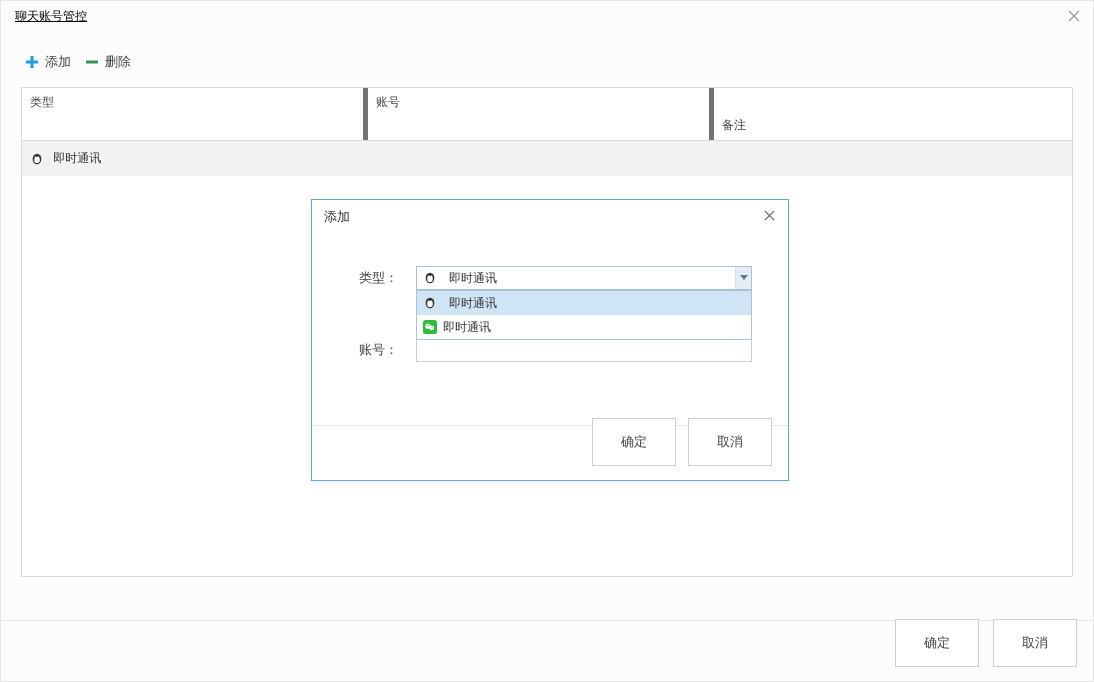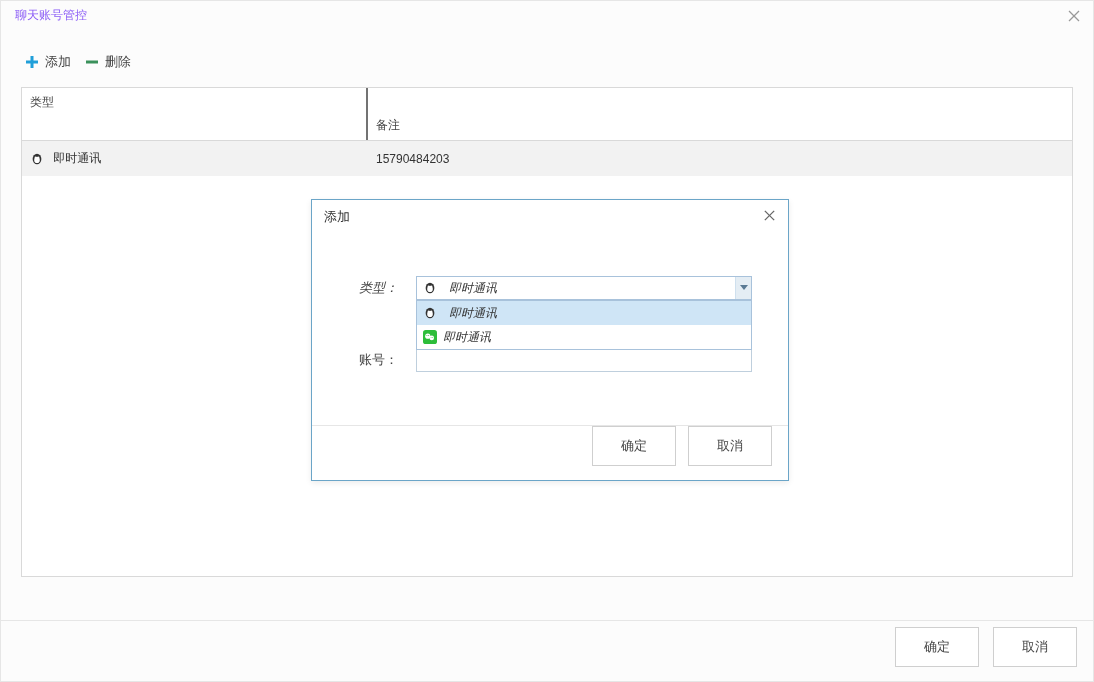--- a/index.html
+++ b/index.html
@@ -2,22 +2,22 @@
 <html><head>
 <meta charset="utf-8">
 <style>
   * { box-sizing: border-box; font-family: "Microsoft YaHei", Arial, sans-serif; }
   html, body { margin: 0; padding: 0; background: #fcfcfc; color: #333; }
   .dialog-root {
     width: 1094px; height: 682px; position: relative;
     background: #fcfcfc; border: 1px solid #e6e6e6;
   }
   .titlebar {
-    display: flex; align-items: flex-start; justify-content: space-between;
-    padding: 6px 10px 6px 14px; font-size: 12px; color: #8b5cf6;
+    display: flex; align-items: flex-end; justify-content: space-between;
+    padding: 6px 10px 6px 14px; font-size: 12px; color: #000000; text-decoration: underline;
   }
   .titlebar-close { cursor: pointer; padding: 2px; color: #888; }
   .titlebar-close svg { display:block; }
   .toolbar {
     margin: 20px 20px 14px 20px; display: flex; gap: 8px; align-items: center;
   }
   .toolbar-btn {
     display: inline-flex; align-items: center; gap: 4px;
     font-size: 13px; color: #444; background: none; border: none;
     cursor: pointer; padding: 2px 2px;
@@ -31,39 +31,39 @@
     margin: 0 20px 0 20px;
     border: 1px solid #d9d9d9;
     height: 490px;
     background: #fff;
   }
   .table-header {
     display: flex; background: #fff; border-bottom: 1px solid #d9d9d9;
   }
   .th {
     font-size: 12px; color: #444; padding: 6px 8px;
-    border-right: 2px solid #737373;
+    border-right: 5px solid #737373;
   }
   .th:last-child { border-right: none; }
   .col-type { width: 346px; }
   .col-account { width: 346px; }
   .col-note { flex: 1; margin-top: 23px; }
   .table-row {
     display: flex; align-items: center; background: #f2f2f2;
     font-size: 12px; color: #333;
   }
   .td { padding: 6px 8px; }
   .qq-icon { width:14px; height:14px; display:inline-block; vertical-align:middle; margin-right:6px; }
 
   .footer {
     position: absolute; bottom: 14px; right: 16px;
     display: flex; gap: 14px;
   }
   .btn {
-    min-width: 84px; height: 40px; border: 1px solid #cfcfcf; background: #fff;
+    min-width: 84px; height: 48px; border: 1px solid #cfcfcf; background: #fff;
     font-size: 13px; color: #444; cursor: pointer;
   }
   .footer-line {
     position: absolute; left: 0; right: 0; bottom: 60px; height: 1px;
     background: #e6e6e6;
   }
 
   
   .inner-dialog {
     position: absolute; left: 310px; top: 198px; width: 478px; height: 282px;
@@ -143,35 +143,35 @@
             <line x1="2" y1="8" x2="14" y2="8"></line>
           </svg>
       </span>
       <span>删除</span>
     </button>
   </div>
 
   <div class="table">
     <div class="table-header">
       <div class="th col-type">类型</div>
+      <div class="th col-account">账号</div>
       <div class="th col-note">备注</div>
     </div>
     <div class="table-row">
       <div class="td col-type">
         <span class="qq-icon">
           <svg viewBox="0 0 16 16">
               <ellipse cx="8" cy="8" rx="5" ry="6" fill="#333"></ellipse>
               <ellipse cx="8" cy="9" rx="3.2" ry="3.6" fill="#fff"></ellipse>
               <circle cx="6.3" cy="6" r="1" fill="#fff"></circle>
               <circle cx="9.7" cy="6" r="1" fill="#fff"></circle>
             </svg>
         </span>
         <span>即时通讯</span>
       </div>
-      <div class="td col-account">15790484203</div>
       <div class="td col-note"></div>
     </div>
   </div>
 
   <div class="footer-line"></div>
   <div class="footer">
     <button class="btn">确定</button>
     <button class="btn">取消</button>
   </div>
 
@@ -179,21 +179,21 @@
     <div class="inner-title">
       <span>添加</span>
       <span class="inner-close">
         <svg width="13" height="13" viewBox="0 0 14 14">
             <line x1="2" y1="2" x2="12" y2="12" stroke="#666" stroke-width="1.4"></line>
             <line x1="12" y1="2" x2="2" y2="12" stroke="#666" stroke-width="1.4"></line>
           </svg>
       </span>
     </div>
 
-    <div class="form-row" style="margin-top:42px;font-style:italic;">
+    <div class="form-row" style="margin-top:32px;">
       <span class="form-label">类型：</span>
       <div class="select-wrap">
         <div class="select-field">
           <span style="display:flex;align-items:center;gap:6px;">
             <span class="qq-icon">
               <svg viewBox="0 0 16 16">
                   <ellipse cx="8" cy="8" rx="5" ry="6" fill="#333"></ellipse>
                   <ellipse cx="8" cy="9" rx="3.2" ry="3.6" fill="#fff"></ellipse>
                   <circle cx="6.3" cy="6" r="1" fill="#fff"></circle>
                   <circle cx="9.7" cy="6" r="1" fill="#fff"></circle>

